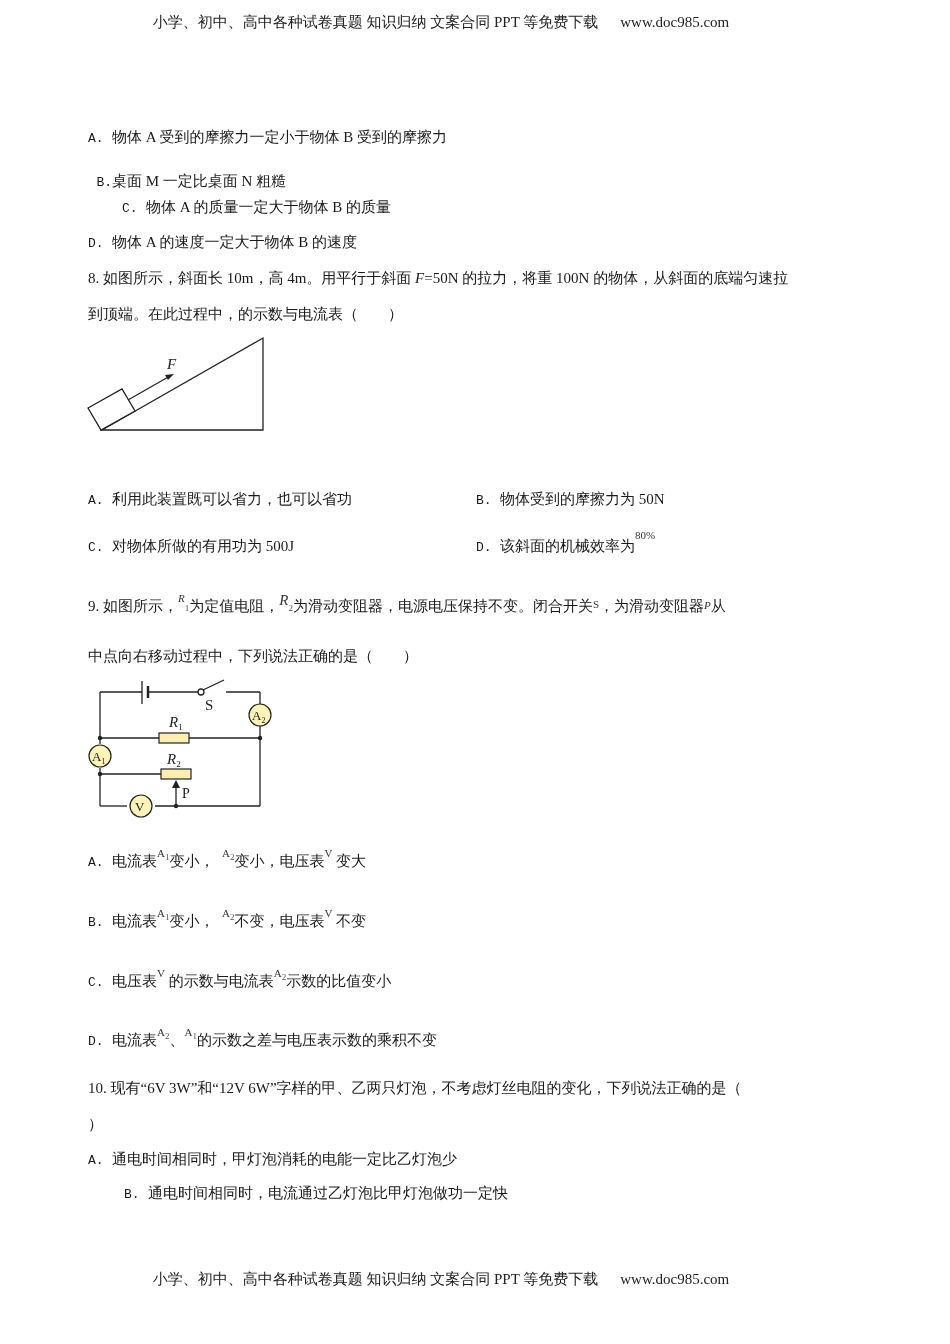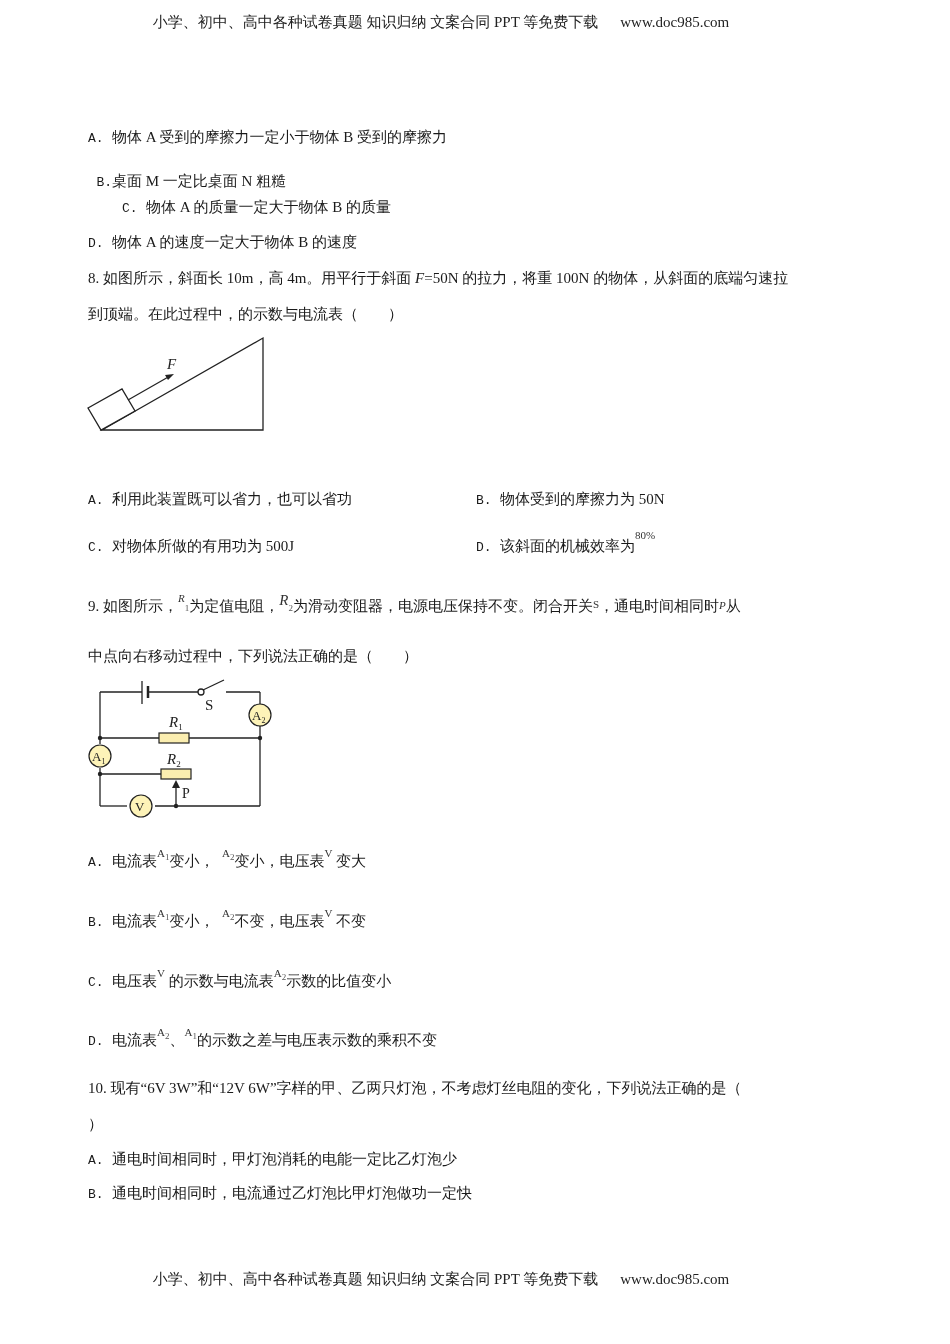--- a/index.html
+++ b/index.html
@@ -66,21 +66,21 @@
   <span class="opt-letter">B.</span><span>物体受到的摩擦力为 50N</span>
 </div>
 <div class="line" style="top:537px;">
   <span class="opt-letter">C.</span><span>对物体所做的有用功为 500J</span>
 </div>
 <div class="line" style="top:537px; left:476px;">
   <span class="opt-letter">D.</span><span>该斜面的机械效率为</span><span class="sym" style="top:-12px;">80%</span>
 </div>
 
 <div class="line" style="top:597px;">
-  <span>9. 如图所示，</span><span class="sym it">R</span><span class="sub">1</span><span>为定值电阻，</span><span class="sym it" style="font-size:15px;top:-6px;">R</span><span class="sub">2</span><span>为滑动变阻器，电源电压保持不变。闭合开关</span><span class="sym" style="top:-3px;">S</span><span>，通电时间相同时</span><span class="sym it" style="top:-2px;">P</span><span>从</span>
+  <span>9. 如图所示，</span><span class="sym it">R</span><span class="sub">1</span><span>为定值电阻，</span><span class="sym it" style="font-size:15px;top:-6px;">R</span><span class="sub">2</span><span>为滑动变阻器，电源电压保持不变。闭合开关</span><span class="sym" style="top:-3px;">S</span><span>，为滑动变阻器</span><span class="sym it" style="top:-2px;">P</span><span>从</span>
 </div>
 <div class="line" style="top:647px;">中点向右移动过程中，下列说法正确的是（　　）</div>
 
 <svg style="position:absolute; left:86px; top:676px;" width="190" height="150" viewBox="0 0 190 150">
   <g stroke="#222" stroke-width="1.3" fill="none">
 
     <line x1="14" y1="16" x2="14" y2="68"></line>
     <line x1="14" y1="16" x2="56" y2="16"></line>
     <line x1="56" y1="5" x2="56" y2="28"></line>
     <line x1="62" y1="10" x2="62" y2="22" stroke-width="2.5"></line>
@@ -140,19 +140,19 @@
 </div>
 <div class="line" style="top:1031px;">
   <span class="opt-letter">D.</span><span>电流表</span><span class="sym">A</span><span class="sub" style="position:relative;top:-6px;">2</span><span>、</span><span class="sym">A</span><span class="sub" style="position:relative;top:-6px;">1</span><span>的示数之差与电压表示数的乘积不变</span>
 </div>
 
 <div class="line" style="top:1079px;">10. 现有“6V 3W”和“12V 6W”字样的甲、乙两只灯泡，不考虑灯丝电阻的变化，下列说法正确的是（</div>
 <div class="line" style="top:1115px;">）</div>
 <div class="line" style="top:1150px;">
   <span class="opt-letter">A.</span><span>通电时间相同时，甲灯泡消耗的电能一定比乙灯泡少</span>
 </div>
-<div class="line" style="top:1184px;">
+<div class="line" style="top:1184px;margin-left:36px;">
   <span class="opt-letter">B.</span><span>通电时间相同时，电流通过乙灯泡比甲灯泡做功一定快</span>
 </div>
 
 <div class="ftr">
   <span>小学、初中、高中各种试卷真题  知识归纳  文案合同  PPT 等免费下载</span><span class="url">www.doc985.com</span>
 </div>
 
 </body></html>

